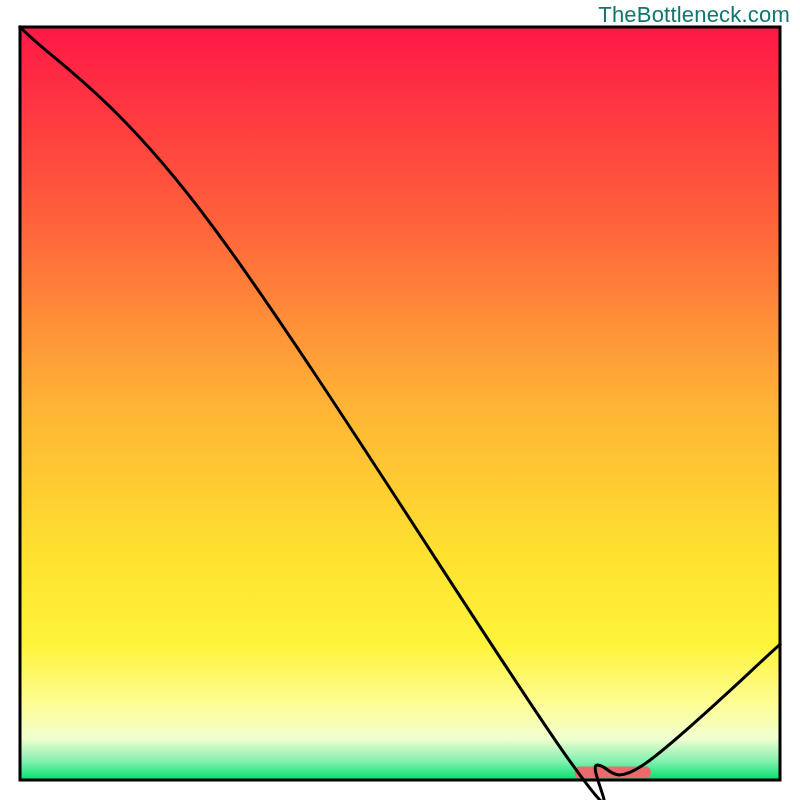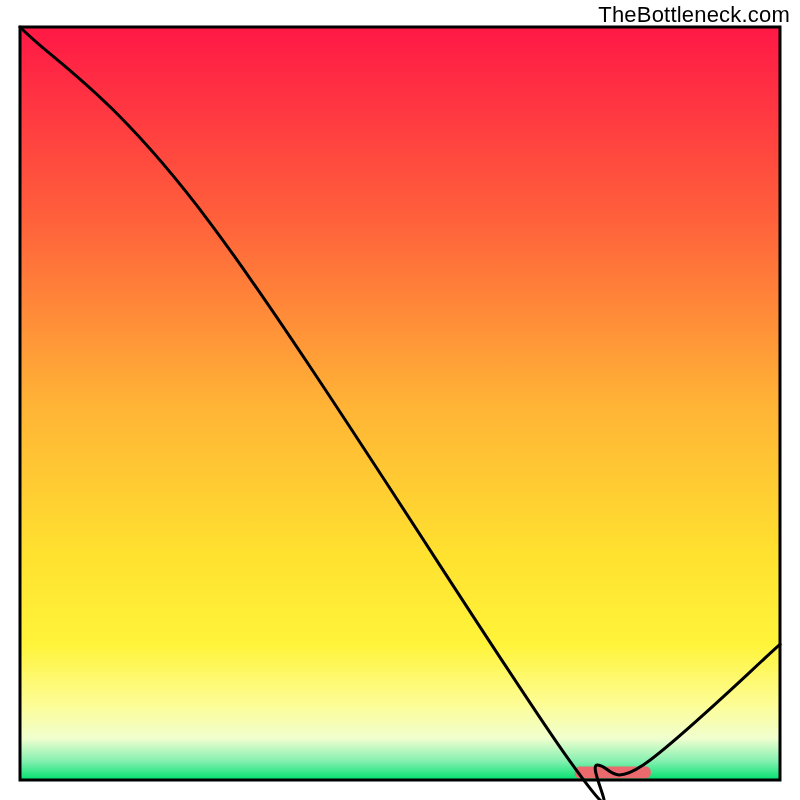--- a/index.html
+++ b/index.html
@@ -13,21 +13,21 @@
   .frame {
     position: relative;
     width: 800px;
     height: 800px;
     box-sizing: border-box;
   }
   .watermark {
     position: absolute;
     top: 2px;
     right: 10px;
-    color: #000000;
+    color: #0f766e;
     font-size: 22px;
     font-weight: 500;
     letter-spacing: 0.2px;
     z-index: 20;
   }
   svg.chart {
     position: absolute;
     top: 0;
     left: 0;
     width: 800px;

